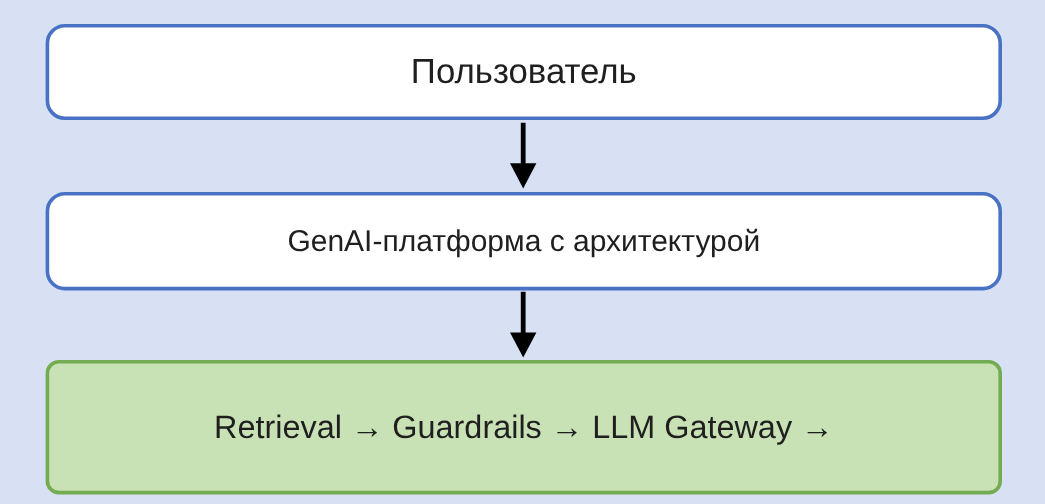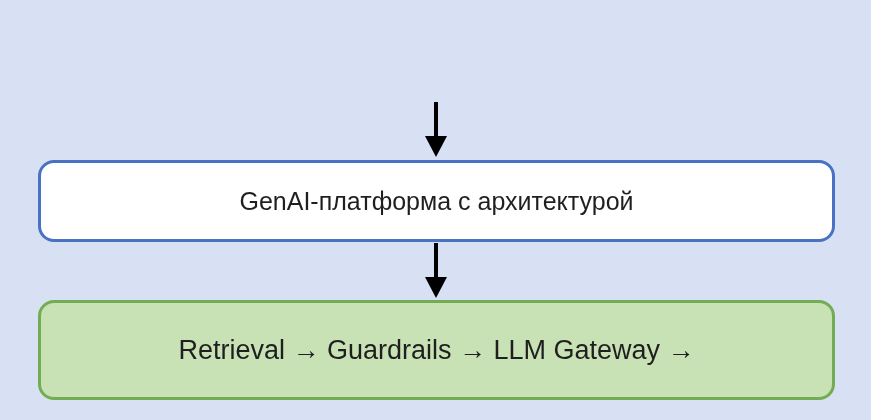--- a/index.html
+++ b/index.html
@@ -41,41 +41,45 @@
     height: 80px;
     font-size: 29px;
   }
   .node-platform {
     top: 160px;
     height: 82px;
     font-size: 25px;
   }
   .node-pipeline {
     top: 300px;
-    height: 100px;
+    height: 112px;
     font-size: 27px;
     line-height: 36px;
     background: var(--box_fill_green);
     border-color: var(--box_border_green);
+    border-radius: 11px;
   }
   .arrow {
     position: absolute;
     left: 423px;
     width: 26px;
     height: 56px;
   }
   .arrow-1 { top: 102px; }
   .arrow-2 { top: 243px; }
   .arrow svg { display: block; }
 </style>
 </head>
 <body>
 
 <div class="canvas">
 
+  <div class="node node-user">
+    <span>Пользователь</span>
+  </div>
 
   <div class="arrow arrow-1">
     <svg width="26" height="56" viewBox="0 0 26 56" aria-hidden="true">
       <line x1="13" y1="0" x2="13" y2="37" stroke="var(--arrow)" stroke-width="4"></line>
       <polygon points="2,34 24,34 13,55" fill="var(--arrow)"></polygon>
     </svg>
   </div>
 
   <div class="node node-platform">
     <span>GenAI-платформа с архитектурой</span>

